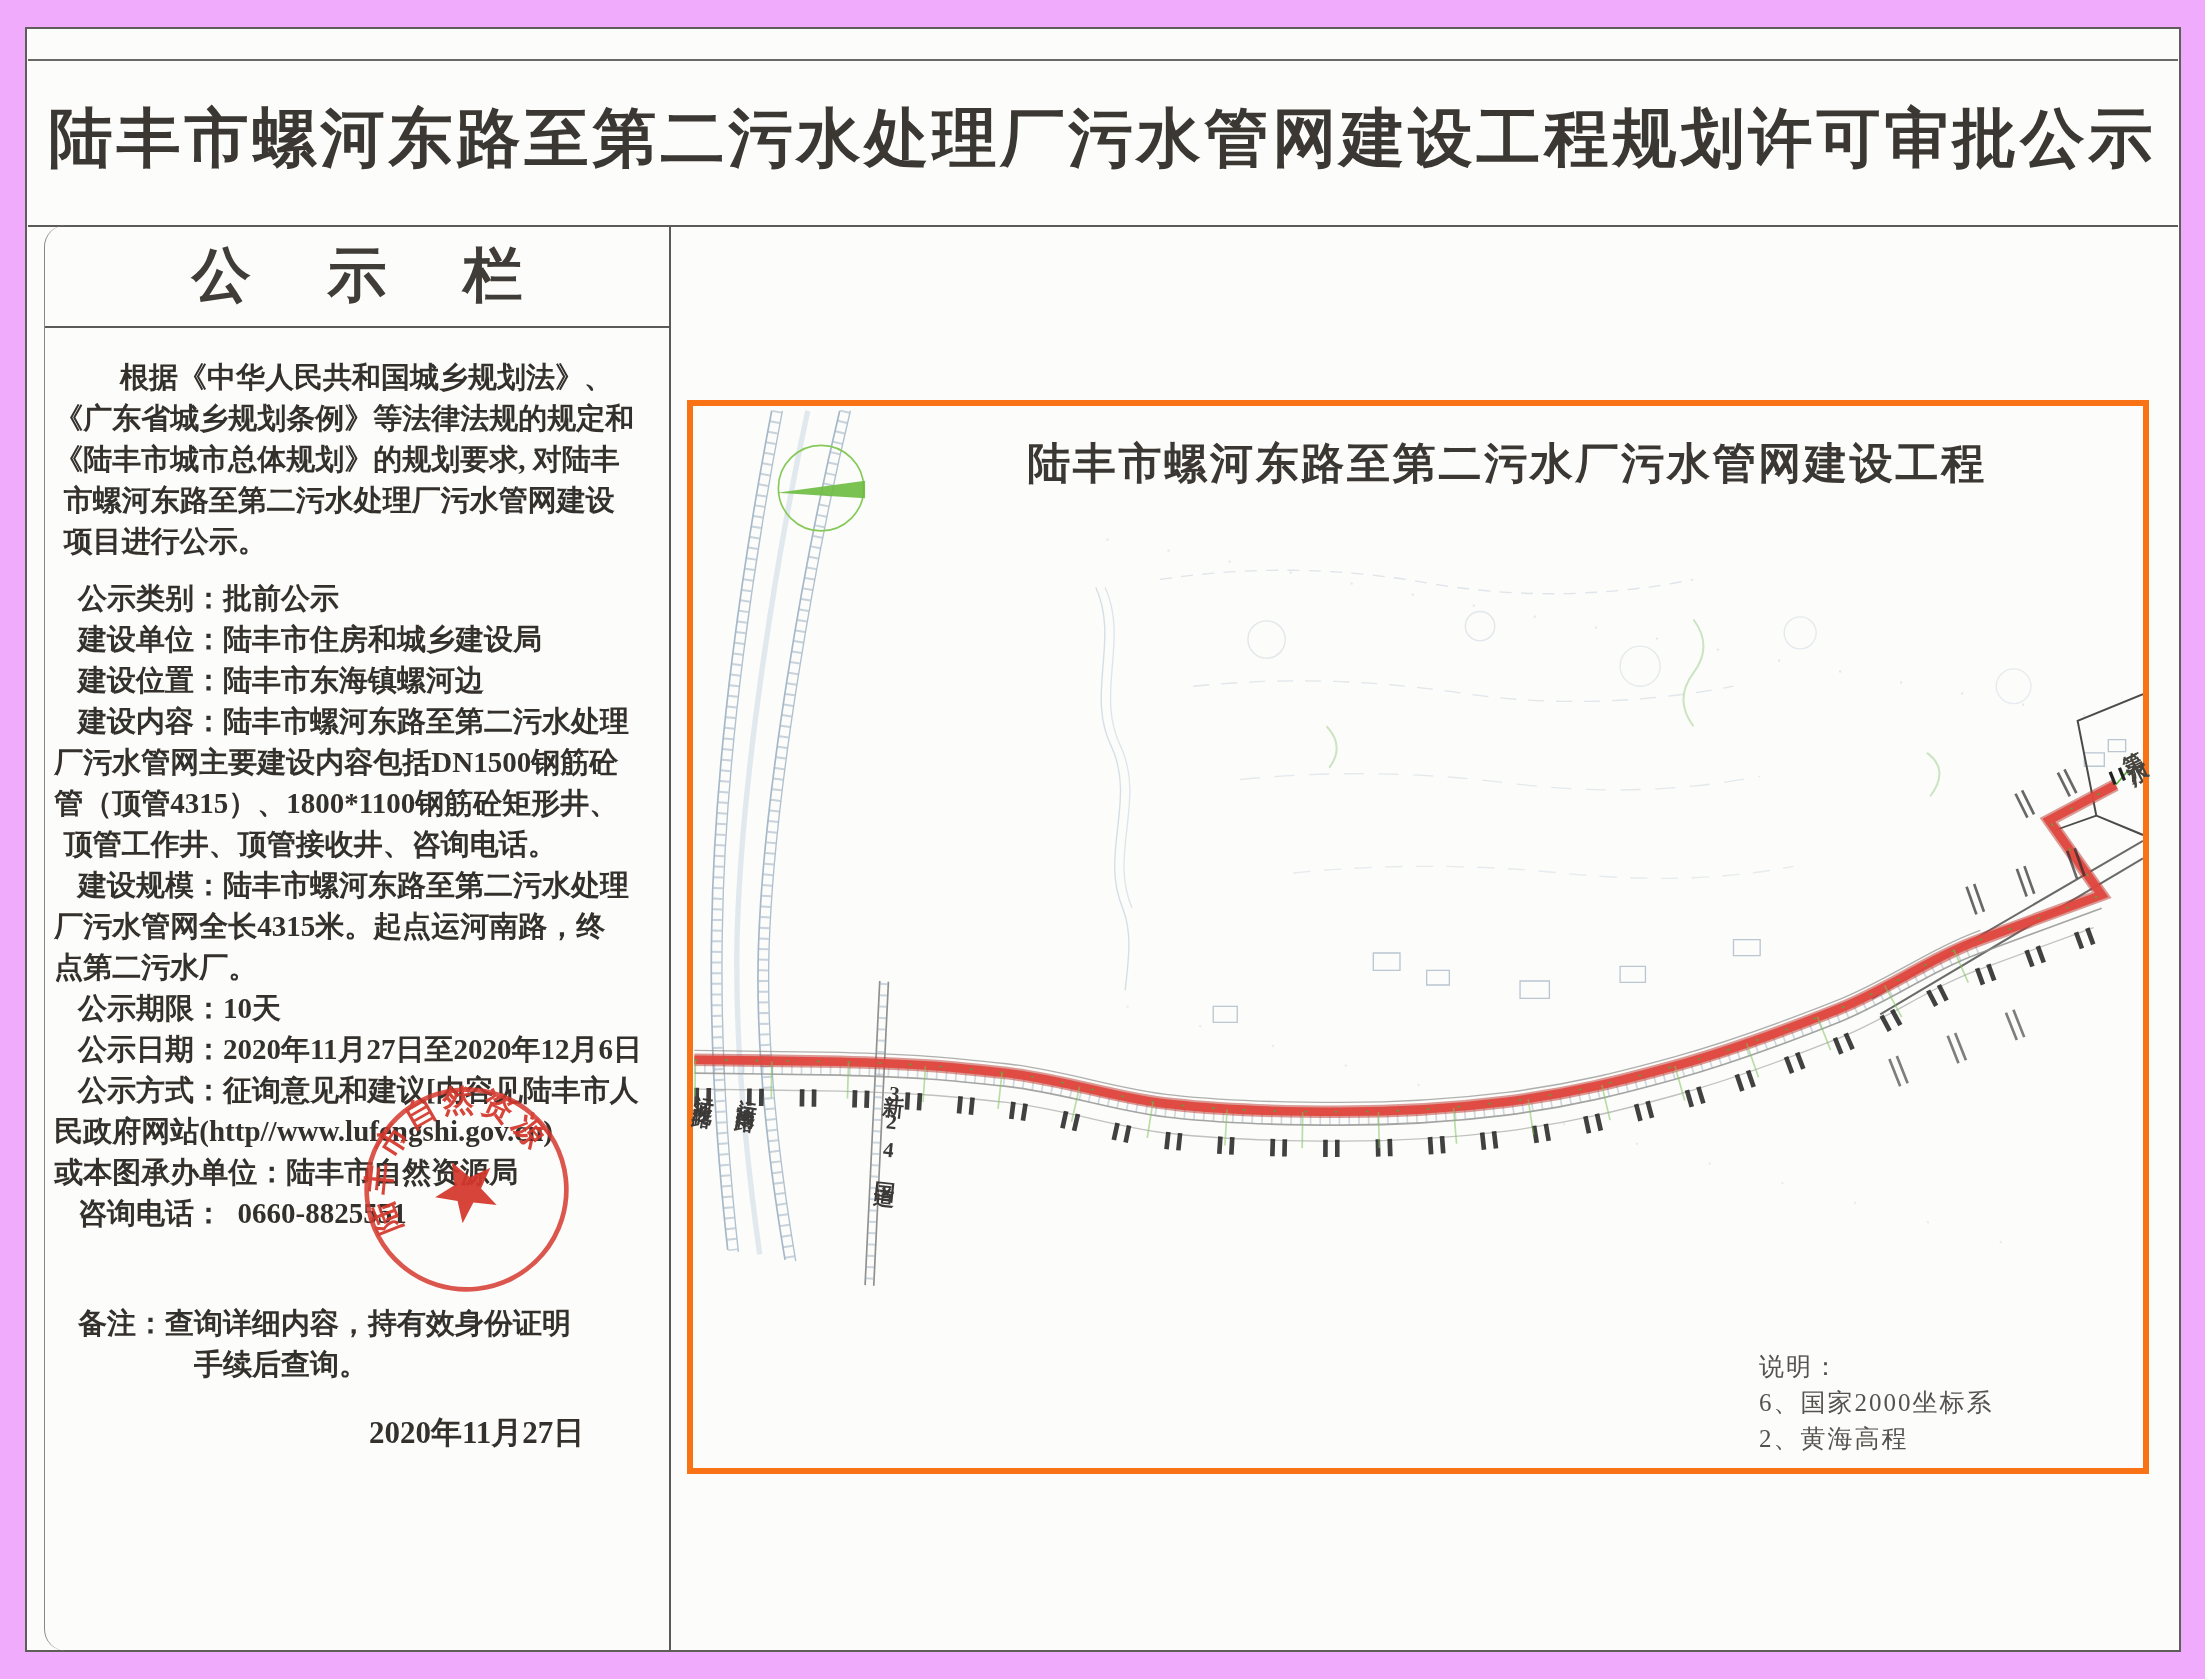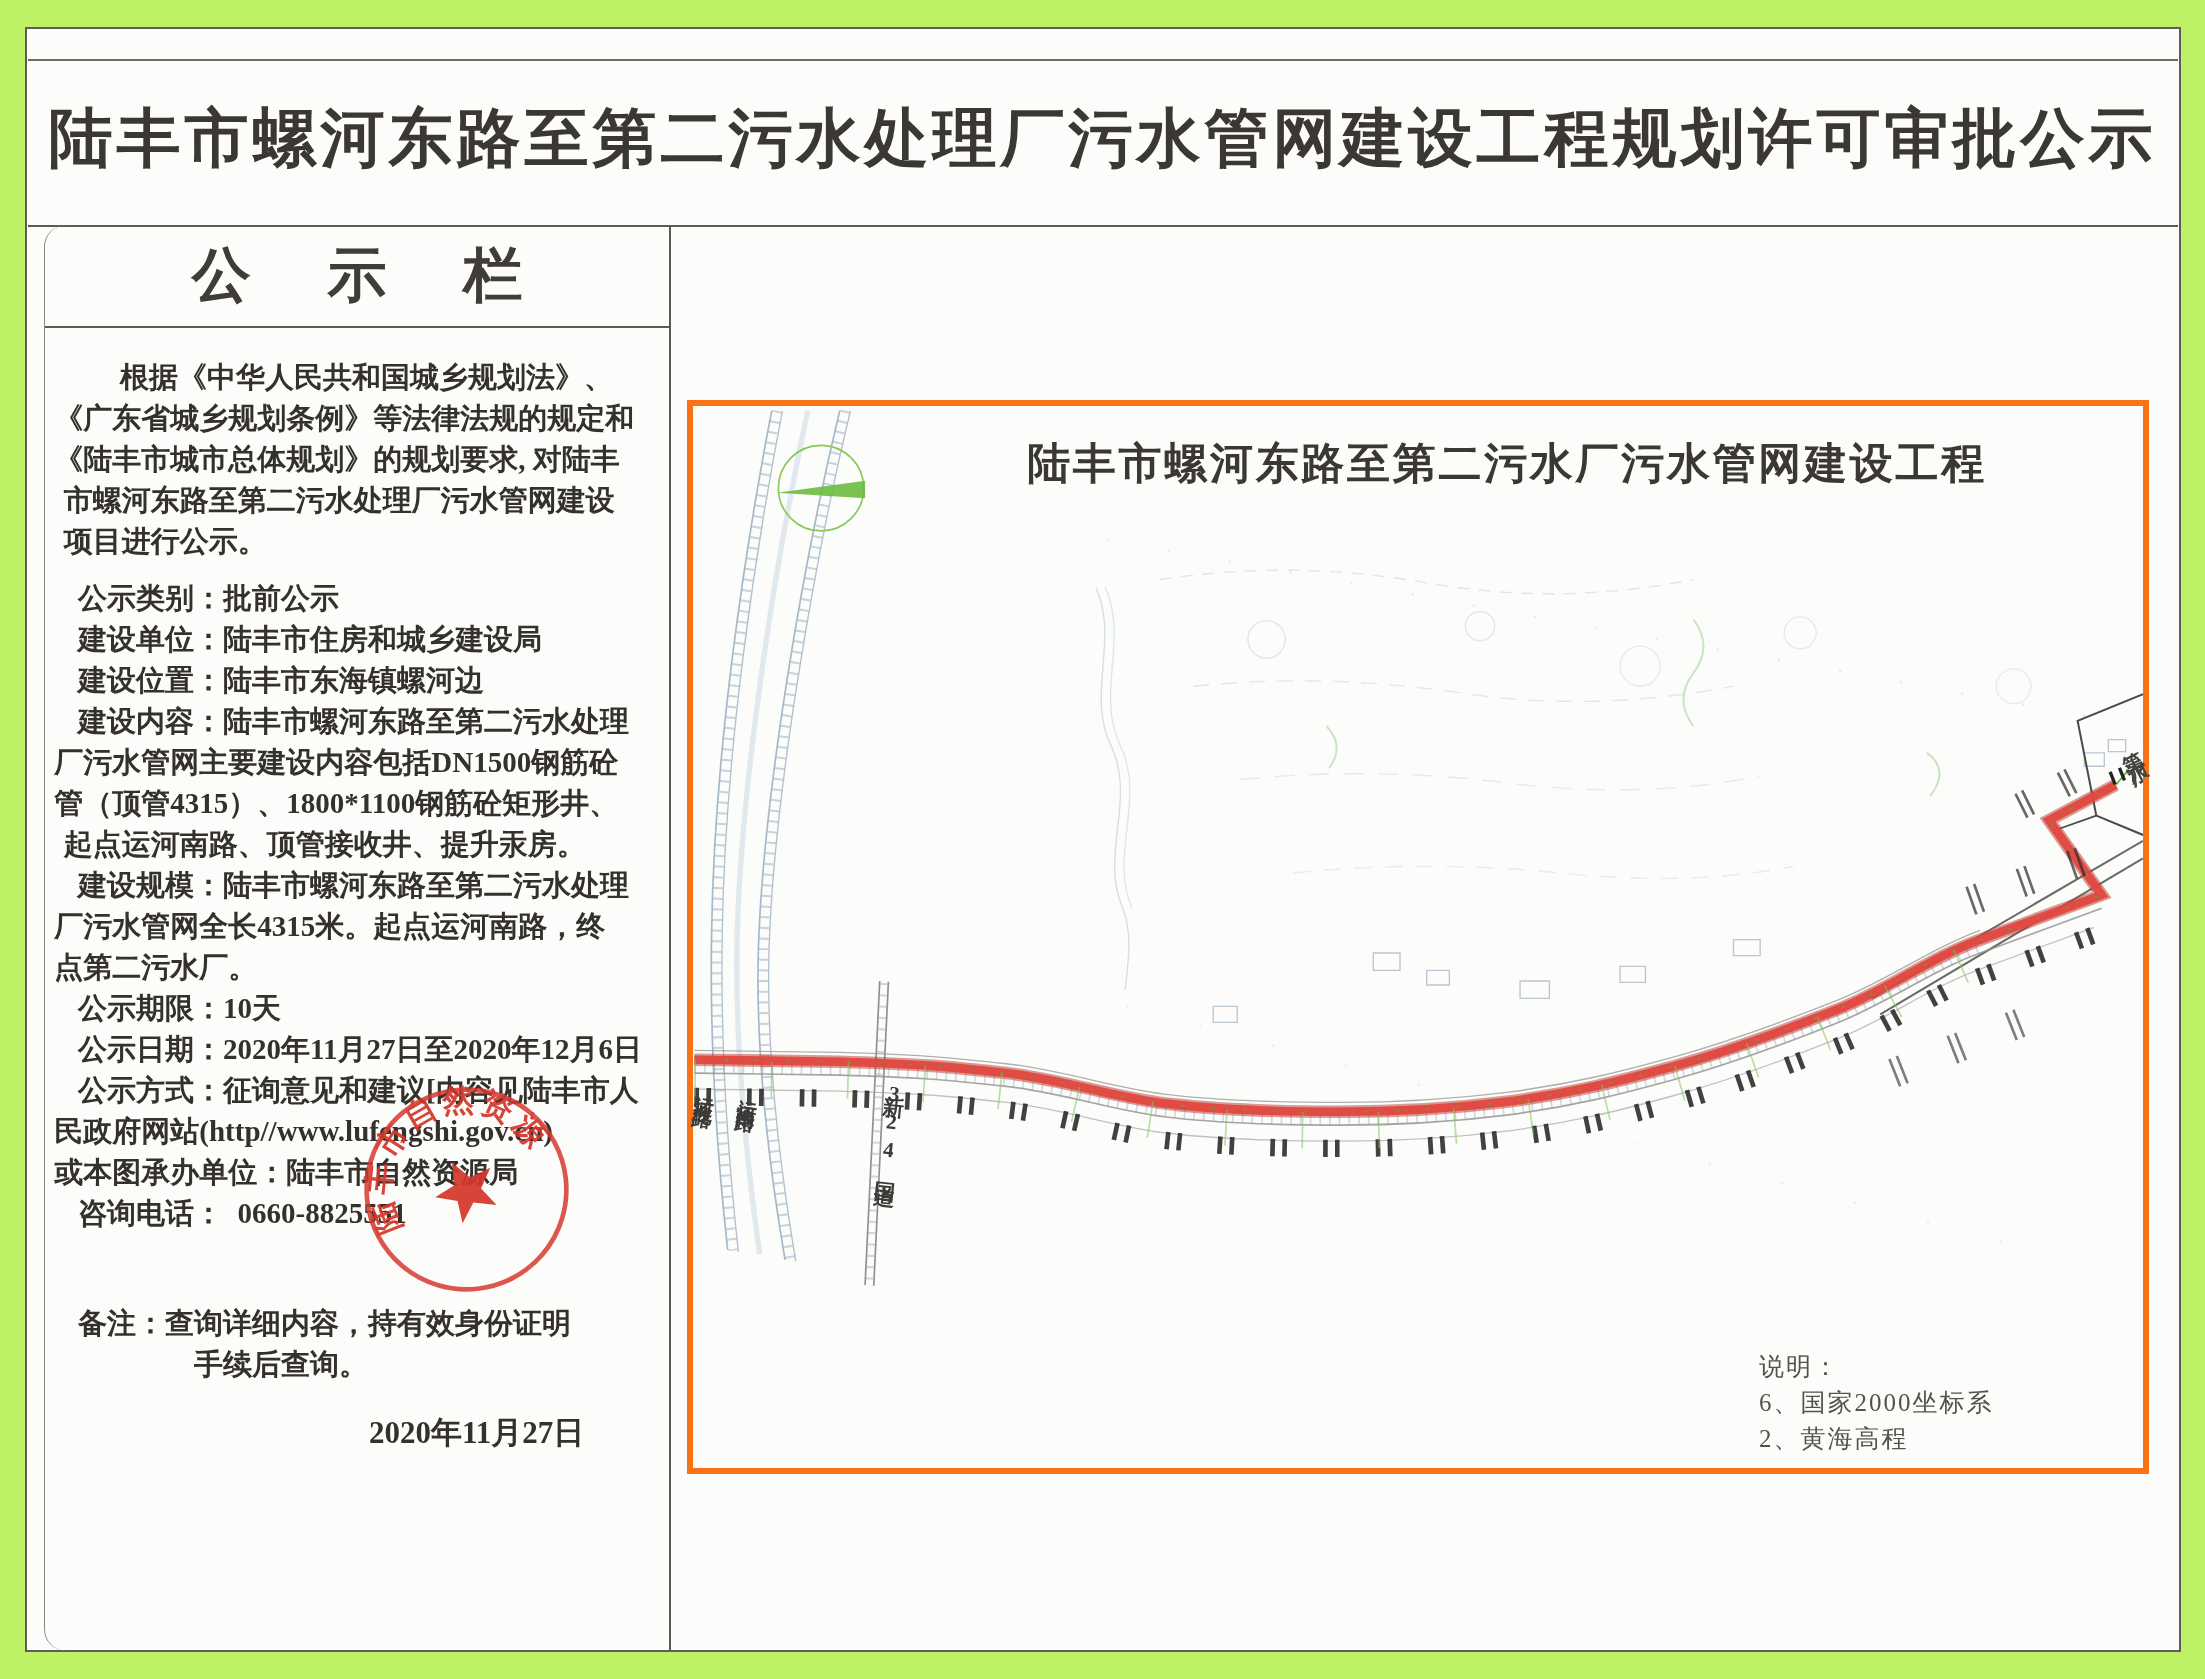--- a/index.html
+++ b/index.html
@@ -1,16 +1,16 @@
 <!DOCTYPE html>
 <html style="font-size:10.7px"><head>
 <meta charset="utf-8">
 <style>
   html,body{margin:0;padding:0;background:#e6e5e1;}
-  .page{position:relative;width:2205px;height:1679px;background:#bef264;overflow:hidden;
+  .page{position:relative;width:2205px;height:1679px;background:#f0abfc;overflow:hidden;
         font-family:"Liberation Serif","DejaVu Serif",serif;color:#2e2c29;}
   .sheet{position:absolute;left:25px;top:27px;right:24px;bottom:27px;border:2px solid #5f5d5b;background:#fcfcfa;}
   .rule{position:absolute;left:28px;right:27px;height:2px;background:#6b6966;}
   .rule-top{top:59px;}
   .rule-mid{top:225px;background:#5c5a57;}
   .vsep{position:absolute;left:669px;top:225px;bottom:28px;width:2px;background:#5c5a57;}
 
   .main-title{position:absolute;left:40px;right:40px;top:95px;margin:0;text-align:center;
       font-size:64px;font-weight:700;letter-spacing:4px;color:#3b3834;white-space:nowrap;}
 
@@ -69,21 +69,21 @@
           <div class="pline">项目进行公示。</div>
         </div>
       <div class="fields">
 
       <div class="pline ind-a">公示类别：批前公示</div>
           <div class="pline ind-a">建设单位：陆丰市住房和城乡建设局</div>
           <div class="pline ind-a">建设位置：陆丰市东海镇螺河边</div>
           <div class="pline ind-a">建设内容：陆丰市螺河东路至第二污水处理</div>
           <div class="pline ind-z">厂污水管网主要建设内容包括DN1500钢筋砼</div>
           <div class="pline ind-z">管（顶管4315）、1800*1100钢筋砼矩形井、</div>
-          <div class="pline">起点运河南路、顶管接收井、提升汞房。</div>
+          <div class="pline">顶管工作井、顶管接收井、咨询电话。</div>
           <div class="pline ind-a">建设规模：陆丰市螺河东路至第二污水处理</div>
           <div class="pline ind-z">厂污水管网全长4315米。起点运河南路，终</div>
           <div class="pline ind-z">点第二污水厂。</div>
           <div class="pline ind-a">公示期限：10天</div>
           <div class="pline ind-a">公示日期：2020年11月27日至2020年12月6日</div>
           <div class="pline ind-a">公示方式：征询意见和建议[内容见陆丰市人</div>
           <div class="pline ind-z">民政府网站(http//www.lufengshi.gov.cn)</div>
           <div class="pline ind-z">或本图承办单位：陆丰市自然资源局</div>
           <div class="pline ind-a">咨询电话：  0660-8825551</div>
         </div>

